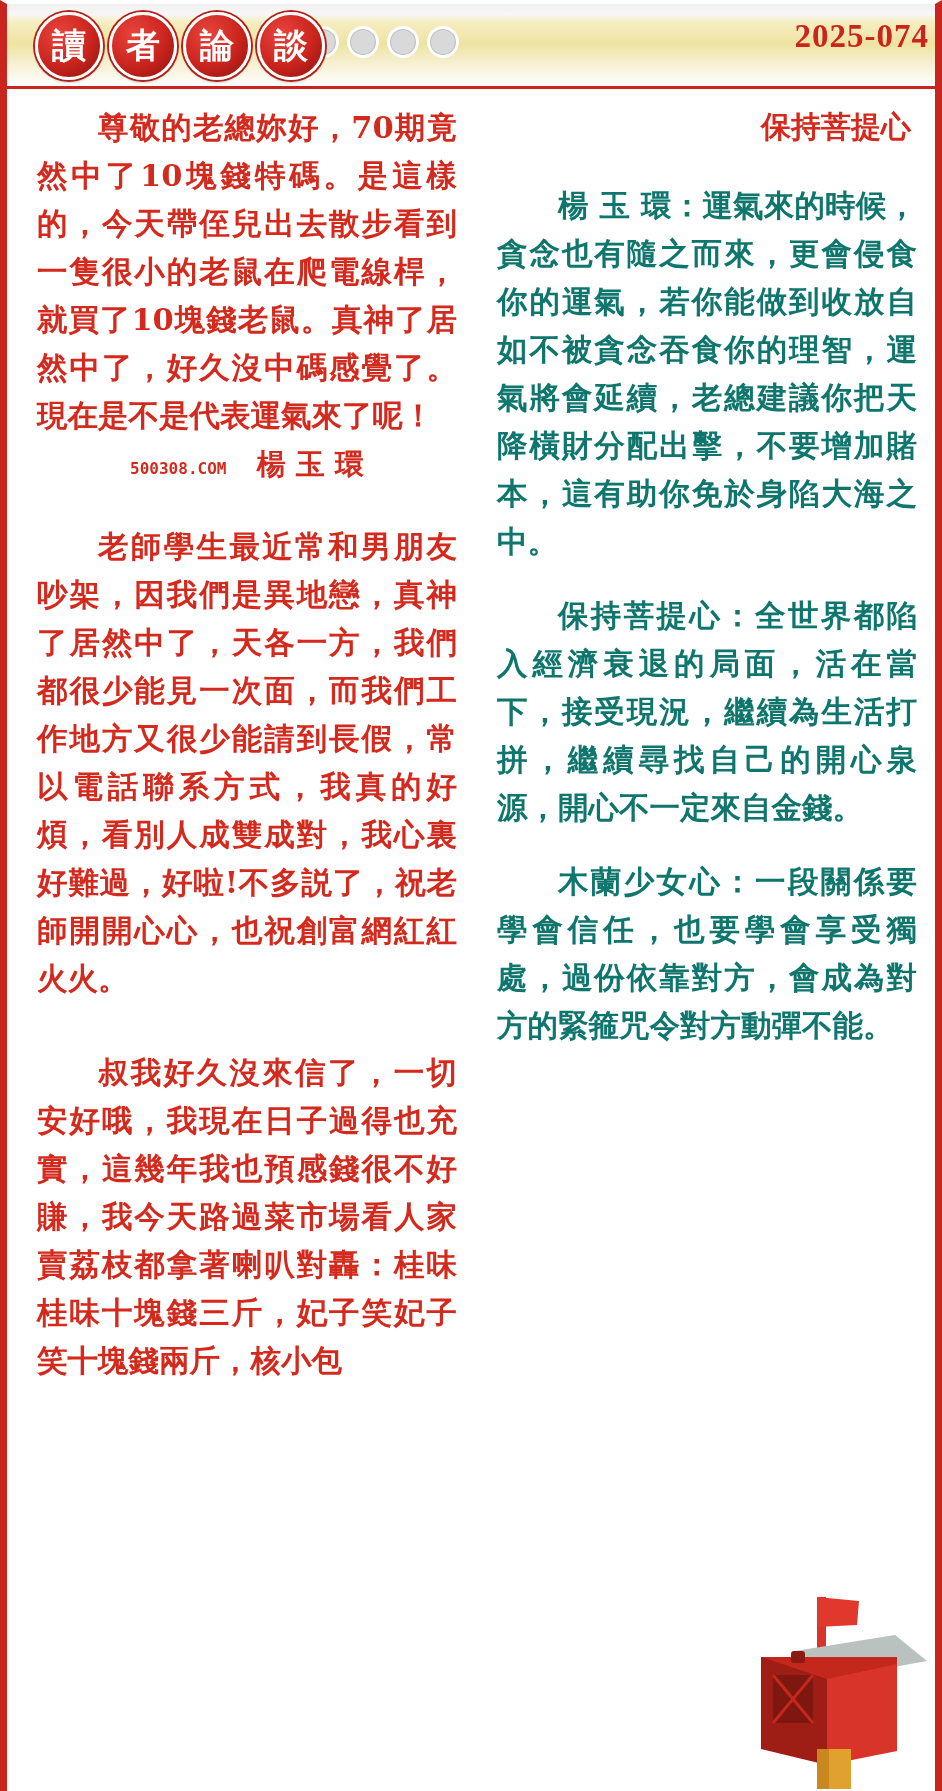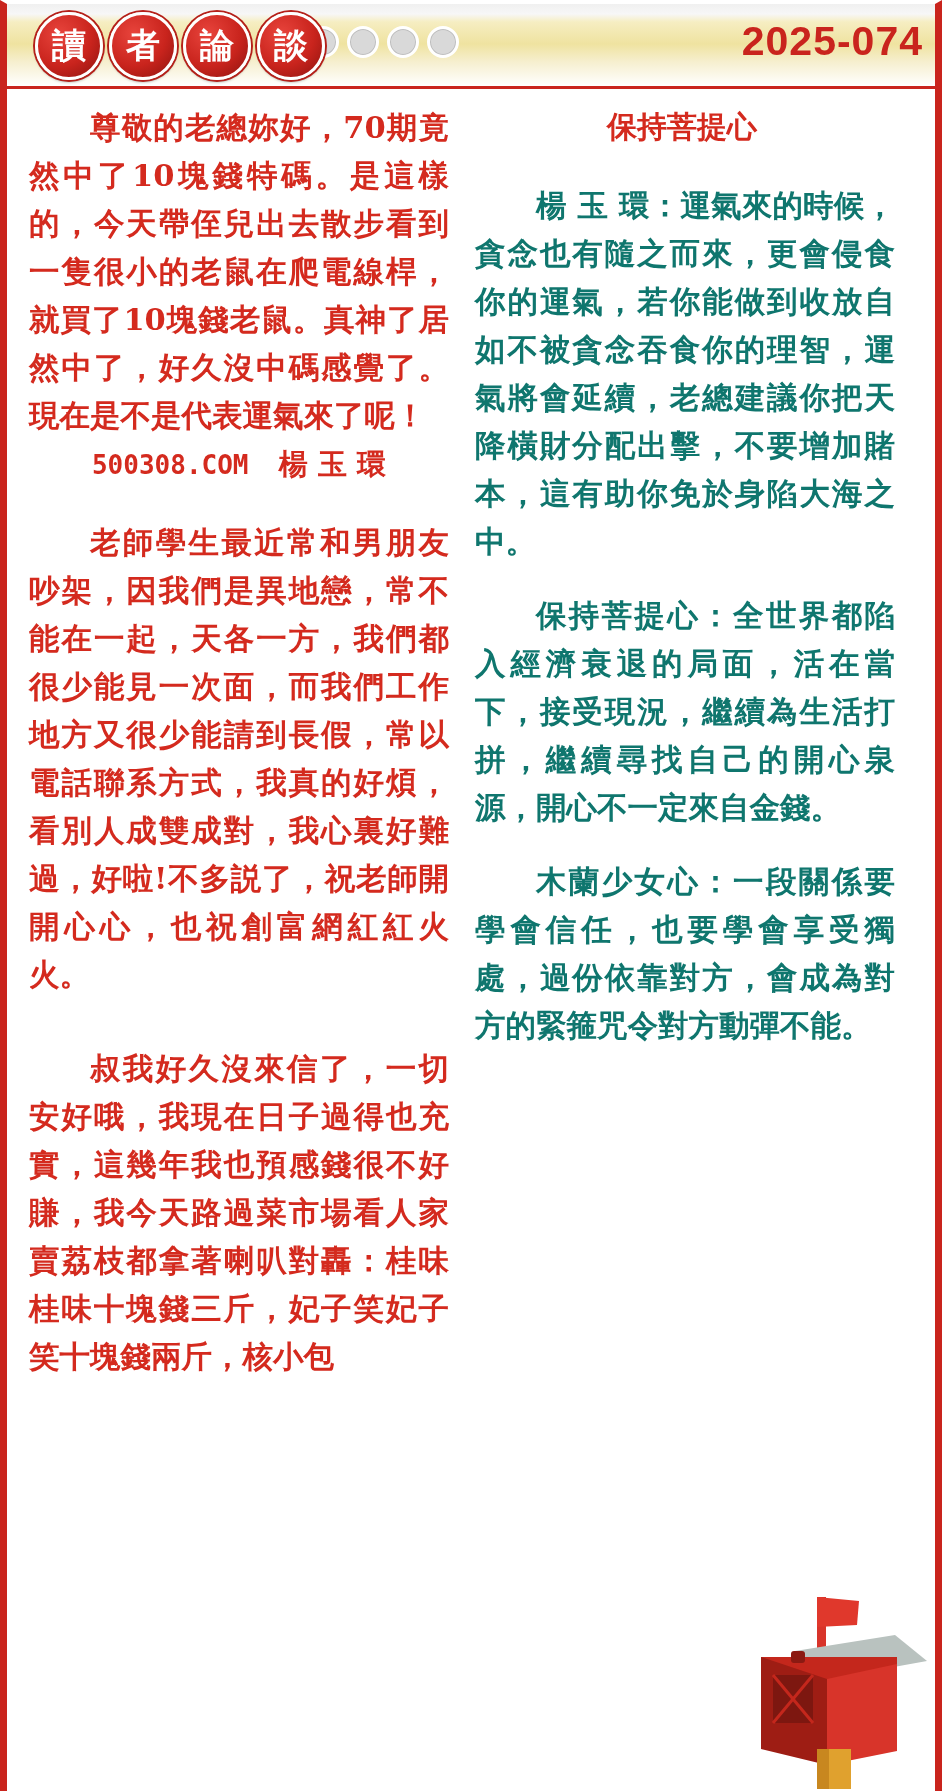--- a/index.html
+++ b/index.html
@@ -76,35 +76,35 @@
   .bub {
     width: 26px;
     height: 26px;
     border-radius: 50%;
     border: 3px solid #ffffff;
     background: #d9d9d9;
     box-shadow: inset 0 0 0 1px #bdbdbd;
   }
   .issue-no {
     position: absolute;
-    right: 12px;
+    right: 6px;
     top: 14px;
     color: #c9241d;
-    font-family: Liberation Sans, sans-serif;
-    font-size: 41px;
+    font-family: Liberation Serif, serif;
+    font-size: 33px;
     font-weight: bold;
     letter-spacing: 1px;
     z-index: 3;
   }
   
   .columns {
     display: flex;
-    padding: 14px 18px 0 22px;
+    padding: 14px 18px 0 30px;
     box-sizing: border-box;
-    gap: 26px;
+    gap: 40px;
     height: 1700px;
     position: relative;
   }
   .col {
     width: 420px;
     box-sizing: border-box;
   }
   .letter {
     margin-bottom: 30px;
   }
@@ -131,31 +131,31 @@
     font-size: 29px;
     line-height: 46px;
     color: #d42a1e;
     font-weight: bold;
     text-align: center;
     margin-top: 2px;
     white-space: nowrap;
   }
   .sign .site {
     font-family: "DejaVu Sans Mono", "Liberation Mono", monospace;
-    font-size: 26px;
+    font-size: 16px;
     letter-spacing: 0;
     margin-top: 29px;
   }
   .sign-right {
     font-family: "DejaVu Serif", "Liberation Serif", serif;
     font-size: 30px;
     line-height: 48px;
     color: #d42a1e;
     font-weight: bold;
-    text-align: center;
+    text-align: right;
     padding-right: 6px;
   }
   .reply {
     margin-bottom: 26px;
   }
   .reply .para {
     text-indent: 2em;
   }
   
   .mailbox {
@@ -200,21 +200,21 @@
 
       <div class="letter">
         <p class="para red">尊敬的老總妳好，70期竟然中了10塊錢特碼。是這樣的，今天帶侄兒出去散步看到一隻很小的老鼠在爬電線桿，就買了10塊錢老鼠。真神了居然中了，好久沒中碼感覺了。現在是不是代表運氣來了呢！</p>
         <div class="sign">
           <span class="site">500308.COM</span>
           &nbsp;&nbsp;<span>楊 玉 環</span>
         </div>
       </div>
 
       <div class="letter">
-        <p class="para red">老師學生最近常和男朋友吵架，因我們是異地戀，常不能在一起，天各一方，我們都很少能見一次面，而我們工作地方又很少能請到長假，常以電話聯系方式，我真的好煩，看別人成雙成對，我心裏好難過，好啦!不多説了，祝老師開開心心，也祝創富網紅紅火火。</p>
+        <p class="para red">老師學生最近常和男朋友吵架，因我們是異地戀，真神了居然中了，天各一方，我們都很少能見一次面，而我們工作地方又很少能請到長假，常以電話聯系方式，我真的好煩，看別人成雙成對，我心裏好難過，好啦!不多説了，祝老師開開心心，也祝創富網紅紅火火。</p>
       </div>
 
       <div class="spacer-sm"></div>
 
       <div class="letter">
         <p class="para red">叔我好久沒來信了，一切安好哦，我現在日子過得也充實，這幾年我也預感錢很不好賺，我今天路過菜市場看人家賣荔枝都拿著喇叭對轟：桂味桂味十塊錢三斤，妃子笑妃子笑十塊錢兩斤，核小包</p>
       </div>
 
     </div>
 

